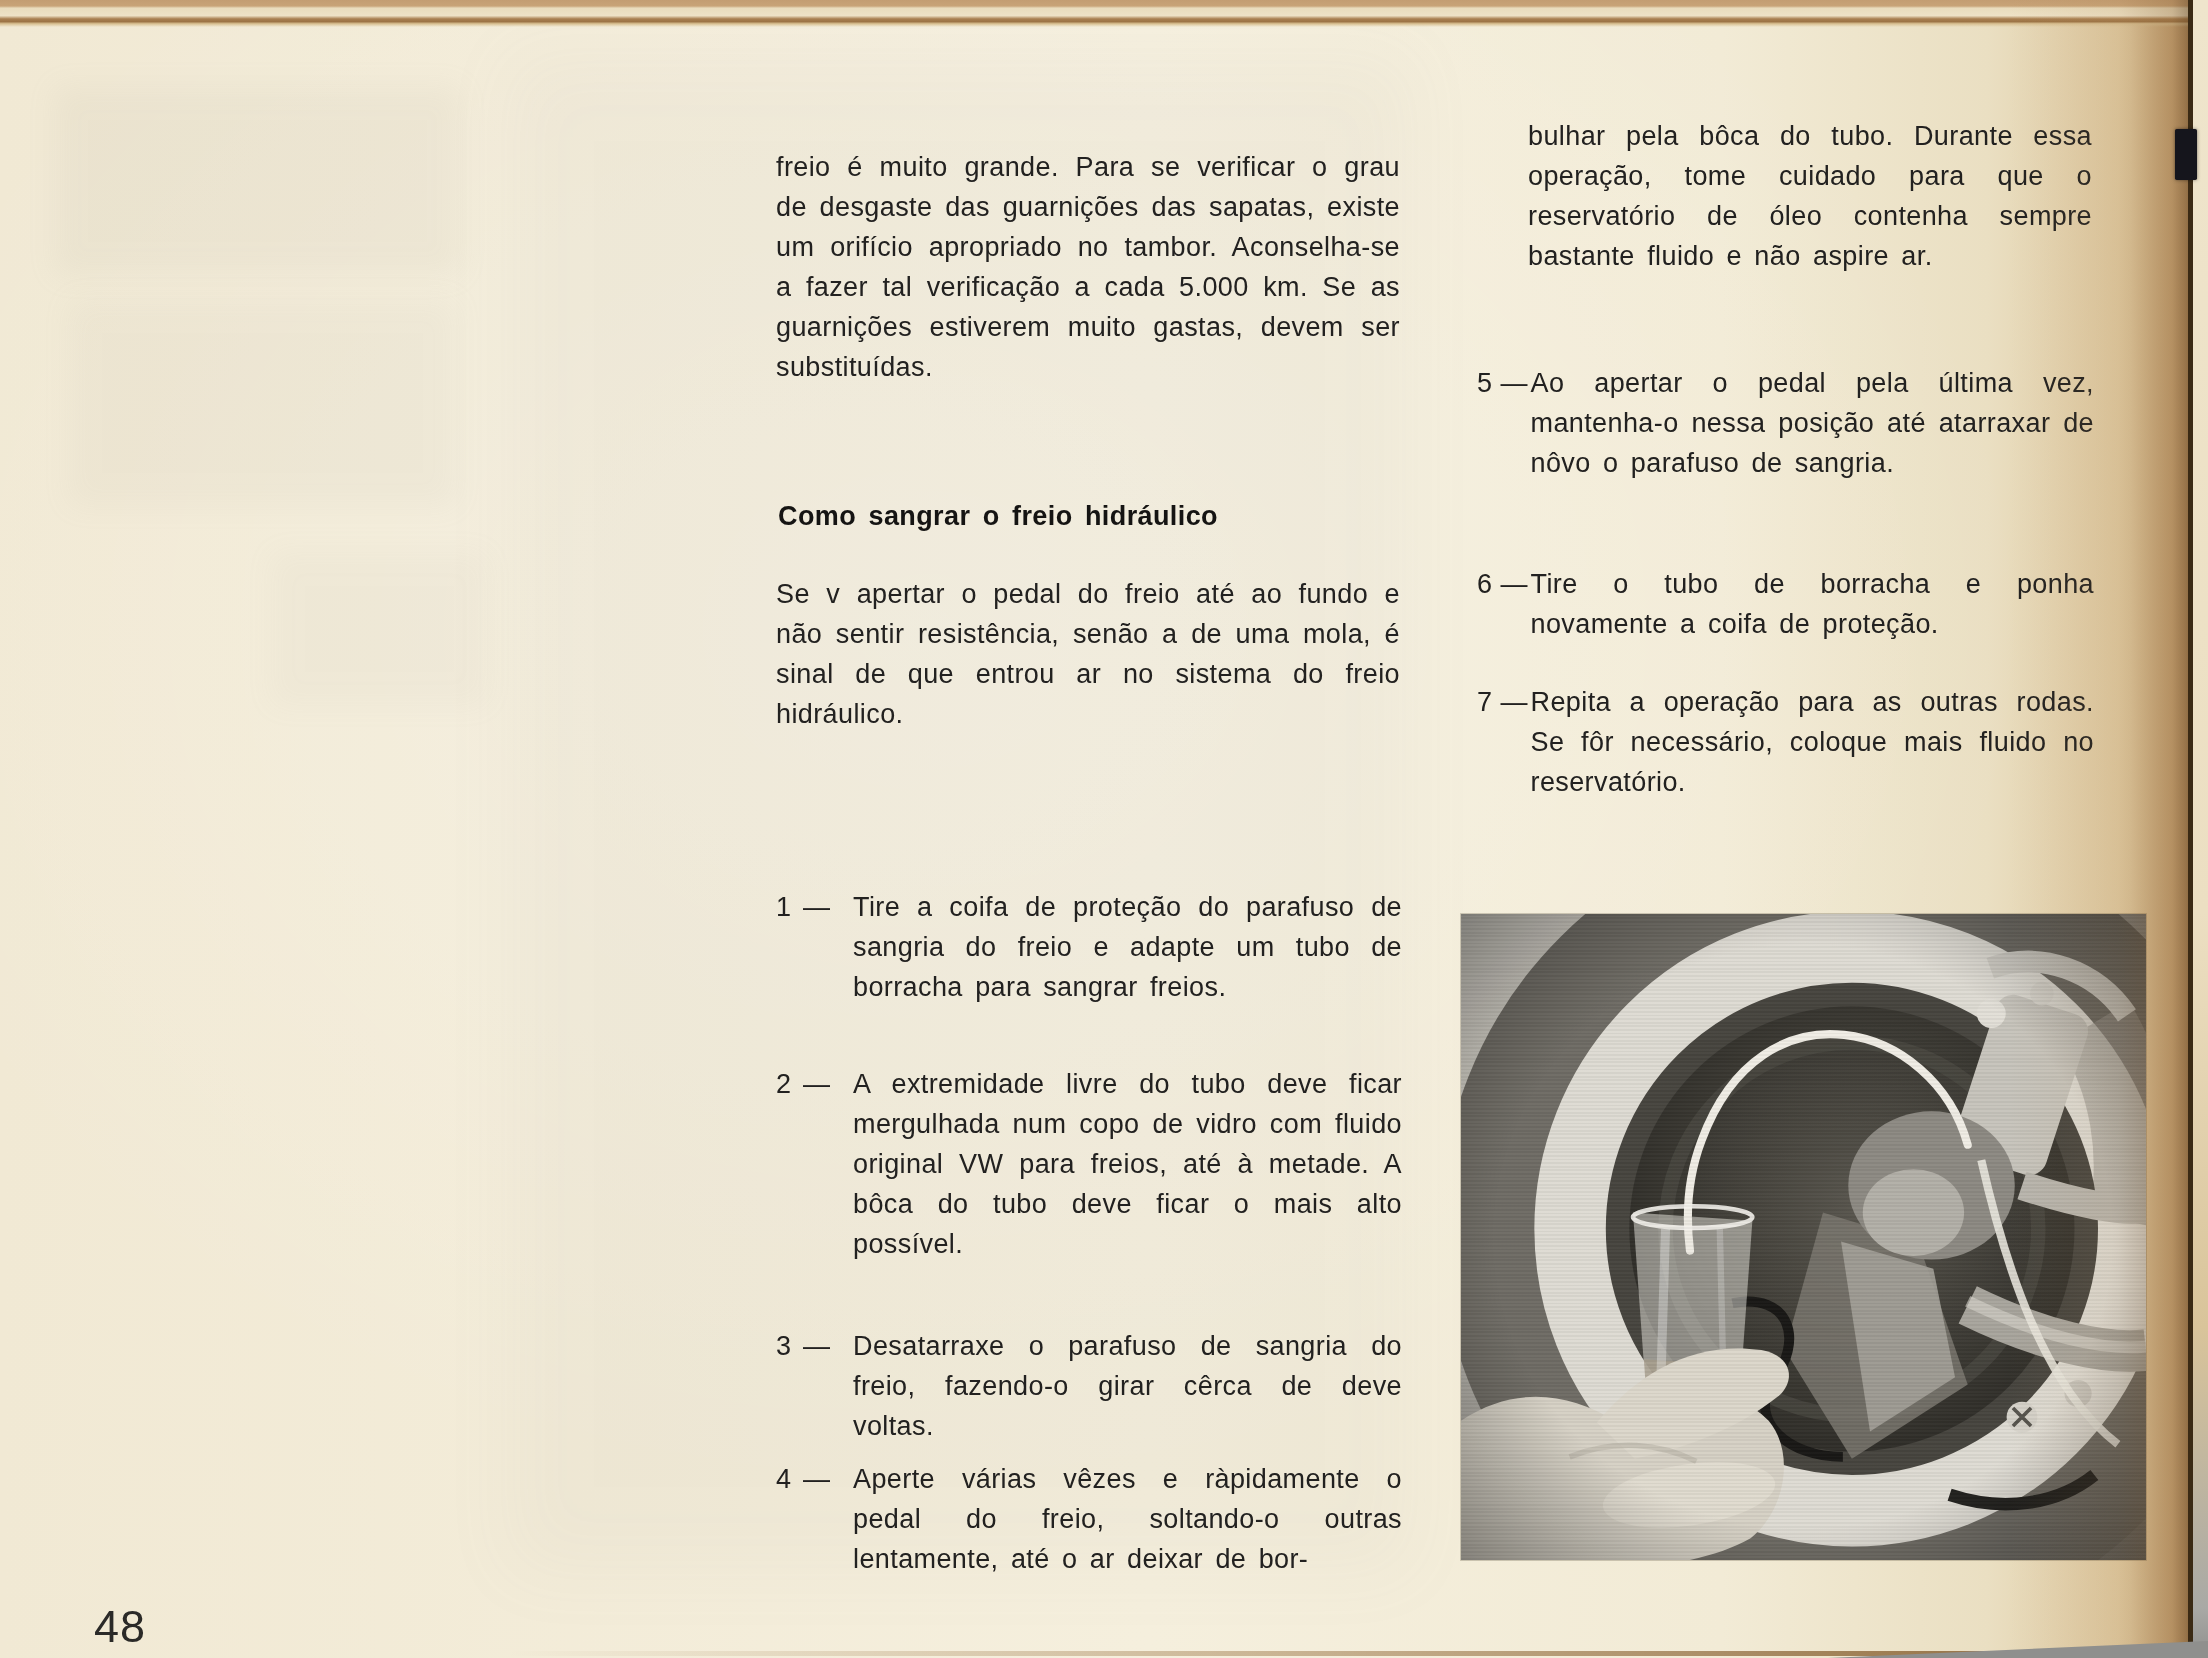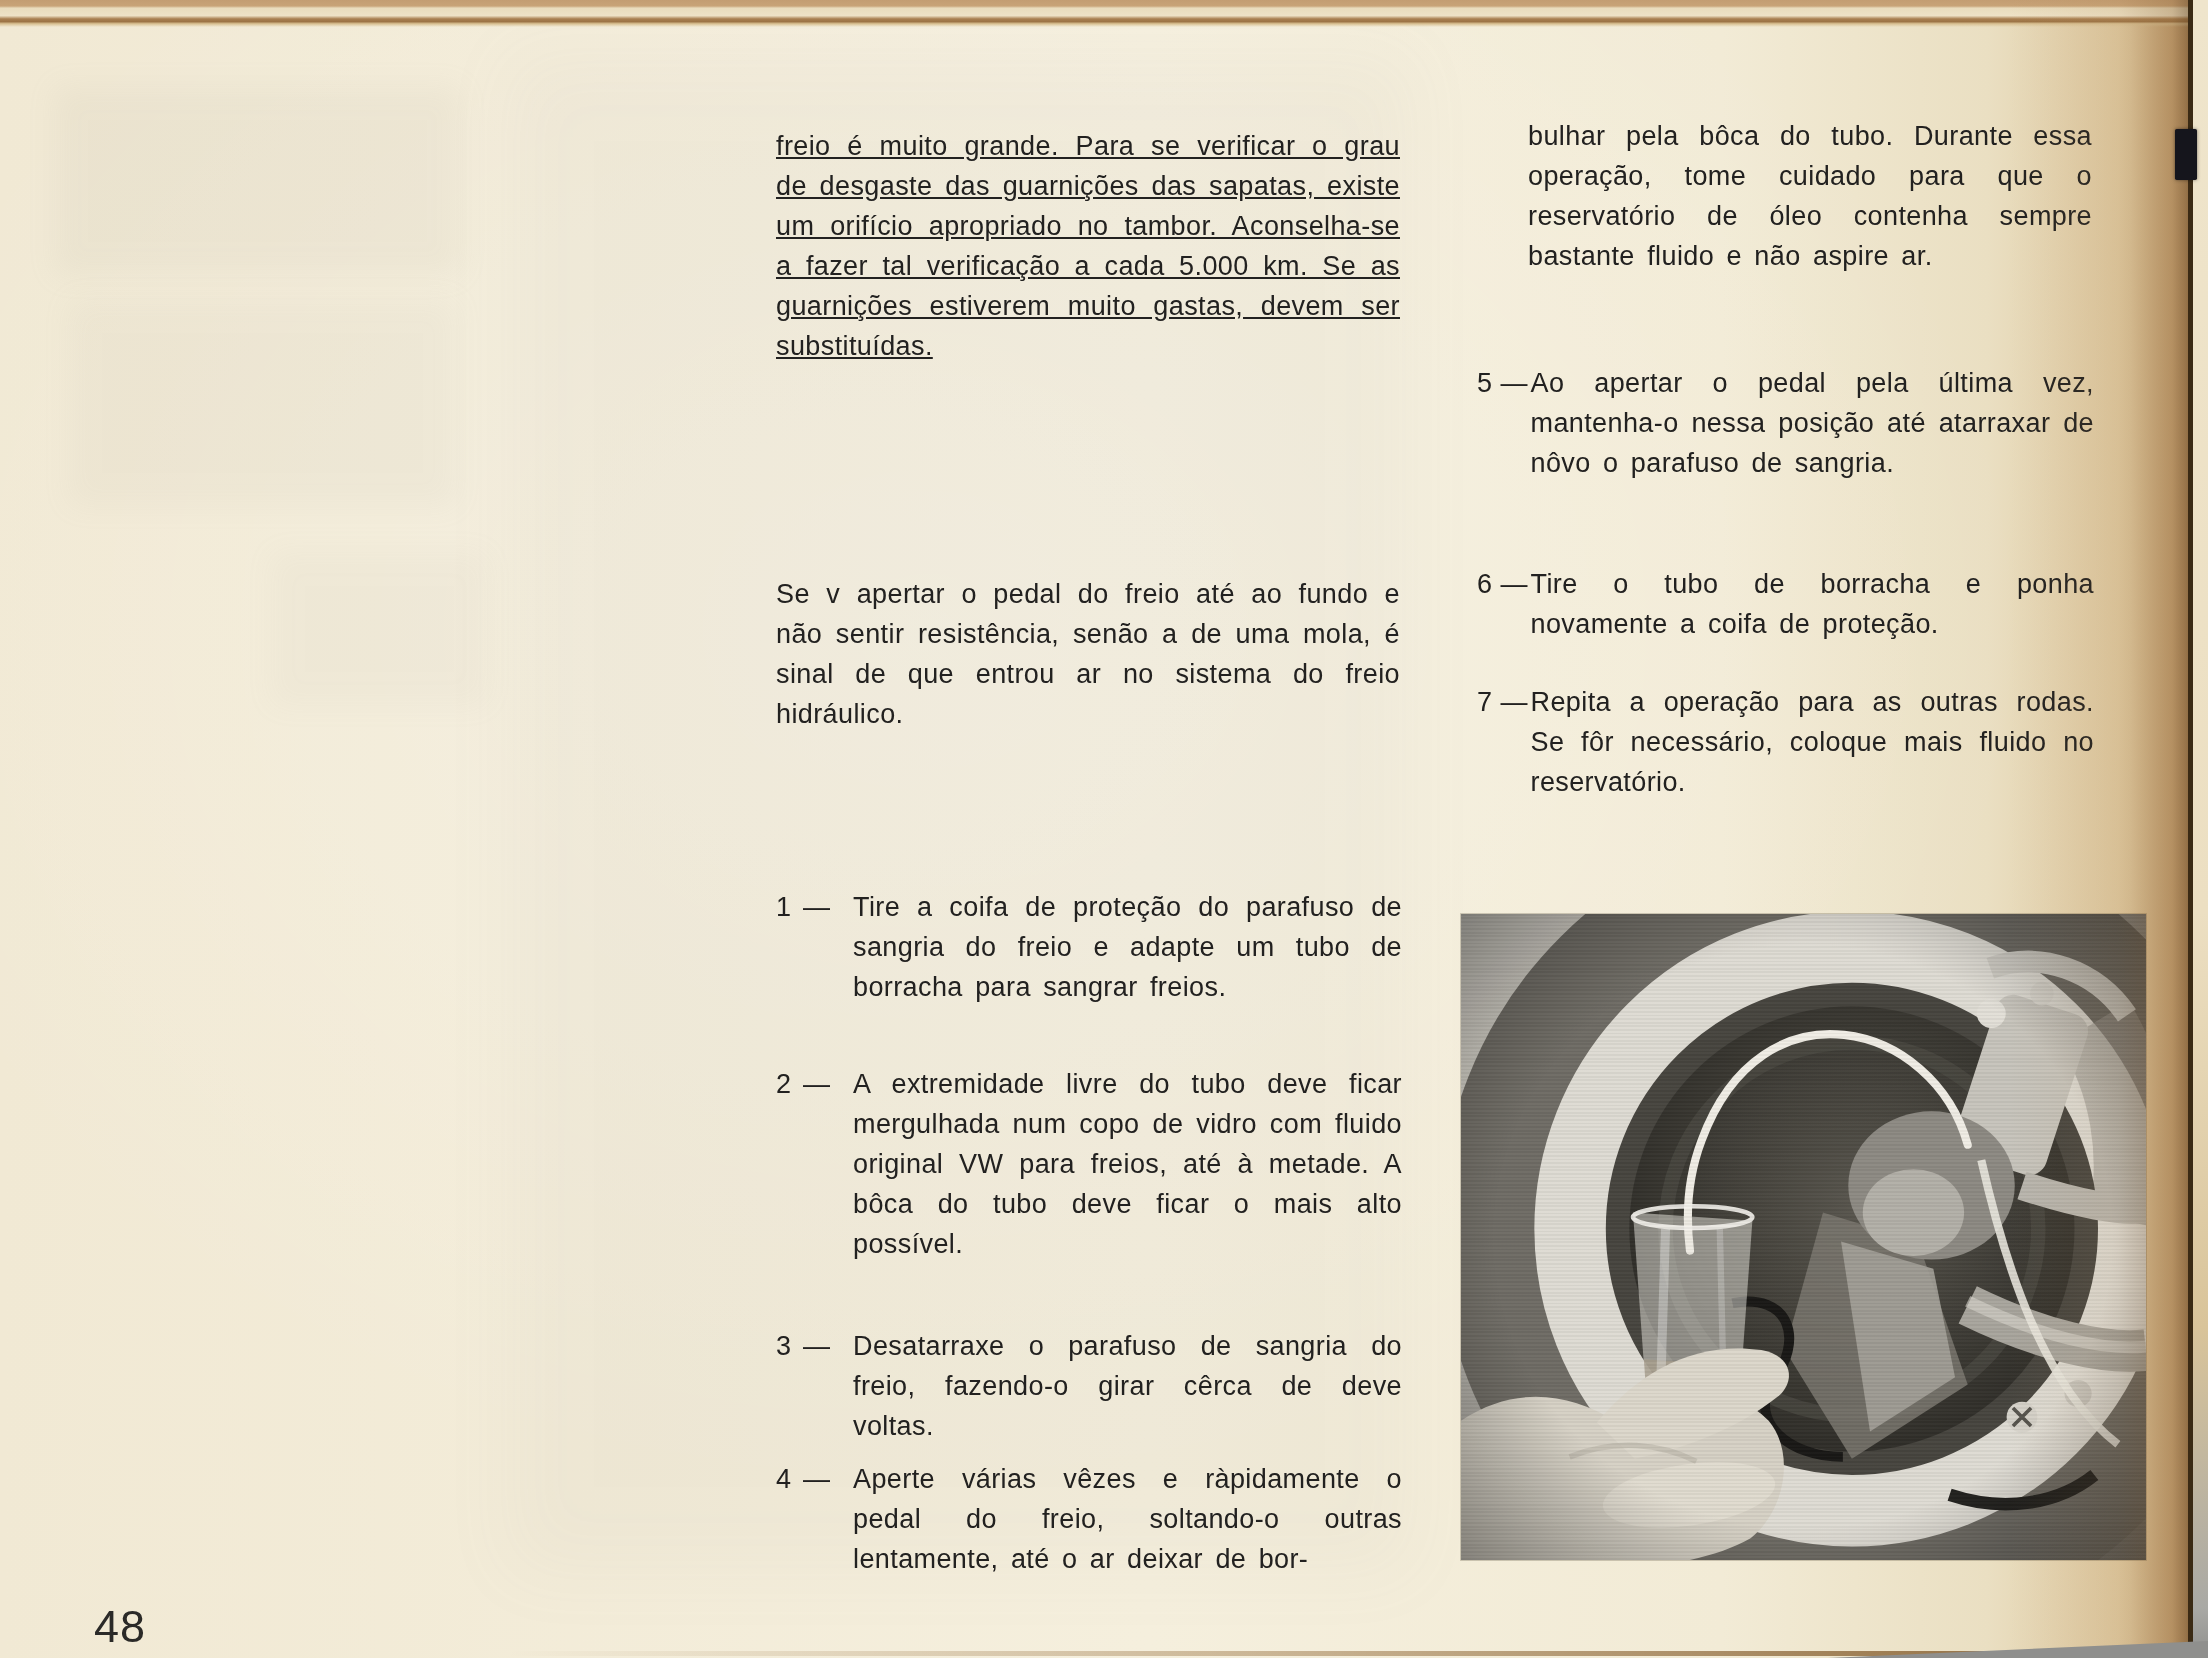--- a/index.html
+++ b/index.html
@@ -76,21 +76,21 @@
     font-weight:bold;letter-spacing:0.4px;word-spacing:4.5px;
   }
   .list-item{
     position:absolute;display:grid;grid-template-columns:27px 50px 1fr;align-items:start;
     font-size:27px;line-height:40px;color:#222120;letter-spacing:0.4px;word-spacing:4.5px;
   }
   .list-item .li-text{text-align:justify;}
   .col-right .list-item{grid-template-columns:23.5px 30px 1fr;}
 
   
-  .mid-p1{left:776px;top:126px;width:624px;text-decoration:underline;}
+  .mid-p1{left:776px;top:147px;width:624px;}
   .mid-h1{left:778px;top:498px;width:624px;}
   .mid-p2{left:776px;top:574px;width:624px;}
   .mid-h2{left:778px;top:823px;width:624px;}
   .mid-li1{left:776px;top:887px;width:626px;}
   .mid-li2{left:776px;top:1064px;width:626px;}
   .mid-li3{left:776px;top:1326px;width:626px;}
   .mid-li4{left:776px;top:1459px;width:626px;}
 
   
   .r-p1{left:1528px;top:116px;width:564px;}
@@ -122,20 +122,21 @@
 <div class="scan">
   <div class="page">
 
     <div class="ghost g1"></div>
     <div class="ghost g2"></div>
     <div class="ghost g3"></div>
     <div class="ghost mid-shade"></div>
 
     <p class="body-text mid-p1">freio é muito grande. Para se verificar o grau de desgaste das guarnições das sapatas, existe um orifício apropriado no tambor. Aconselha-se a fazer tal verificação a cada 5.000 km. Se as guarnições estiverem muito gastas, devem ser substituídas.</p>
 
+    <h2 class="heading mid-h1">Como sangrar o freio hidráulico</h2>
 
     <p class="body-text mid-p2">Se v apertar o pedal do freio até ao fundo e não sentir resistência, senão a de uma mola, é sinal de que entrou ar no sistema do freio hidráulico.</p>
 
 
     <div class="list-item mid-li1">
       <span class="li-num">1</span>
       <span class="li-dash">—</span>
       <span class="li-text">Tire a coifa de proteção do parafuso de sangria do freio e adapte um tubo de borracha para sangrar freios.</span>
     </div>
     <div class="list-item mid-li2">

